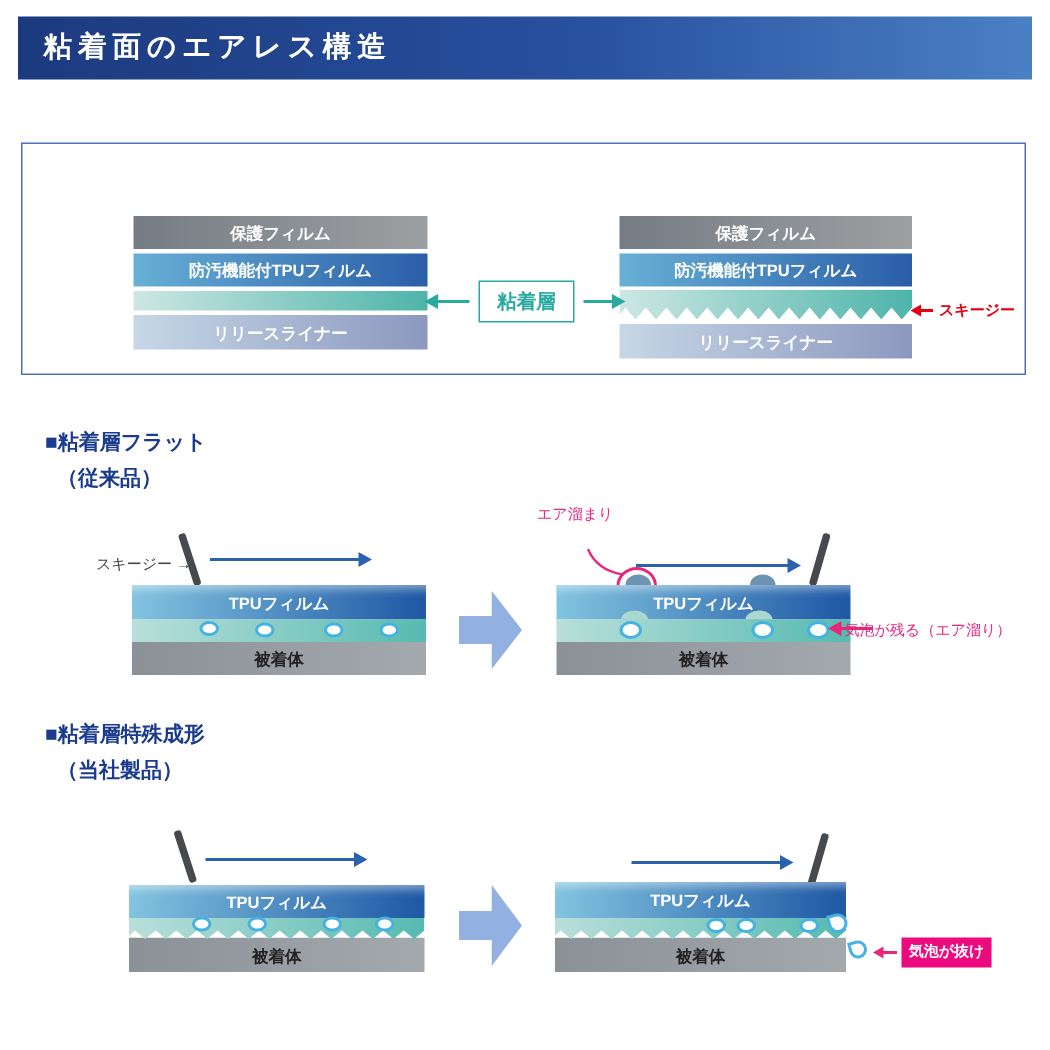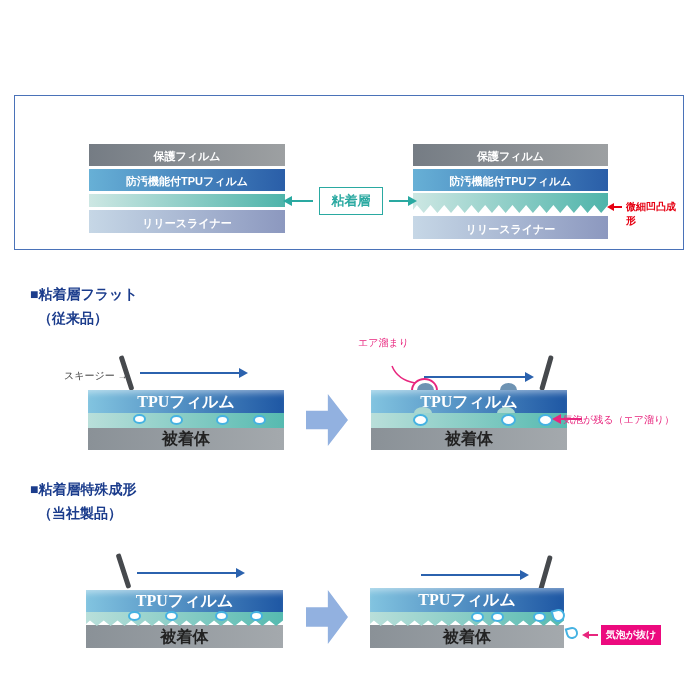--- a/index.html
+++ b/index.html
@@ -36,21 +36,21 @@
   .harrow{position:absolute;height:2px;background:currentColor;}
   .harrow.head-right::after{content:"";position:absolute;right:-8px;top:-4px;
        border-left:9px solid;border-top:5px solid transparent;border-bottom:5px solid transparent;}
   .harrow.head-left::before{content:"";position:absolute;left:-8px;top:-4px;
        border-right:9px solid;border-top:5px solid transparent;border-bottom:5px solid transparent;}
   .harrow.sm{height:1.5px;}
   .harrow.sm.head-left::before{left:-6px;top:-3px;border-right:7px solid;
        border-top:4px solid transparent;border-bottom:4px solid transparent;}
   
   .film{position:absolute;text-align:center;}
-  .film span{font-size:16px;font-weight:bold;color:#fff;font-family:Liberation Serif, serif;}
+  .film span{font-size:11px;font-weight:bold;color:#fff;}
   .film.tpu{background:linear-gradient(90deg,#82c4e0,#1e57a4);
        box-shadow:inset 0 7px 6px -4px rgba(255,255,255,.45);}
   .film.adh{background:linear-gradient(90deg,#b9dfda,#56bab0);}
   .film.sub{background:linear-gradient(90deg,#8a9197,#a4a9ad);}
   .film.sub span{color:#222;}
   .whitestrip{position:absolute;background:#fff;}
   .stick{position:absolute;width:5px;height:36px;background:#46494d;border-radius:2px;}
   .bubble{position:absolute;width:13px;height:10px;background:#fff;
        border:2px solid #45b2e2;border-radius:50%;box-sizing:border-box;}
   .bubble.big{width:15px;height:12px;}
@@ -69,20 +69,23 @@
   .note.dark{color:#444;}
   .escape-box{position:absolute;background:#ec0a7e;color:#fff;font-size:10px;font-weight:bold;
        text-align:center;line-height:20px;}
   .circle-annot{position:absolute;border:2px solid var(--magenta);border-radius:50%;box-sizing:border-box;}
 </style>
 </head>
 <body>
 
 <div id="page">
 
+  <div class="abs hdr">
+    <span>粘着面のエアレス構造</span>
+  </div>
 
   <div class="abs sbox">
 
     <div class="layer lay-protect" style="left:74px;top:48px;width:196px;height:22px;line-height:22px;">
       <span>保護フィルム</span>
     </div>
     <div class="layer lay-tpu" style="left:74px;top:73px;width:196px;height:22px;line-height:22px;">
       <span>防汚機能付TPUフィルム</span>
     </div>
     <div class="layer lay-adh" style="left:74px;top:98px;width:196px;height:13px;"></div>
@@ -101,21 +104,21 @@
       <span>リリースライナー</span>
     </div>
 
     <div class="abs adh-label" style="left:304px;top:91px;width:64px;height:28px;line-height:26px;">
       <span>粘着層</span>
     </div>
     <div class="harrow head-left" style="left:276px;top:104px;width:22px;color:var(--teal);"></div>
     <div class="harrow head-right" style="left:374px;top:104px;width:20px;color:var(--teal);"></div>
 
     <div class="harrow sm head-left" style="left:598px;top:110px;width:9px;color:var(--red);"></div>
-    <div class="note red" style="left:611px;top:104px;">微細凹凸成形</div>
+    <div class="note red" style="left:611px;top:104px;">スキージー</div>
   </div>
 
   <div class="sec-title" style="left:30px;top:286px;">■粘着層フラット</div>
   <div class="sec-title" style="left:38px;top:310px;">（従来品）</div>
 
   <div class="note dark" style="left:64px;top:369px;">スキージー →</div>
   <div class="stick" style="left:124px;top:355px;transform:rotate(-18deg);"></div>
   <div class="harrow head-right" style="left:140px;top:372px;width:100px;color:var(--arrowblue);"></div>
   <div class="film tpu" style="left:88px;top:390px;width:196px;height:23px;line-height:23px;">
     <span>TPUフィルム</span>

